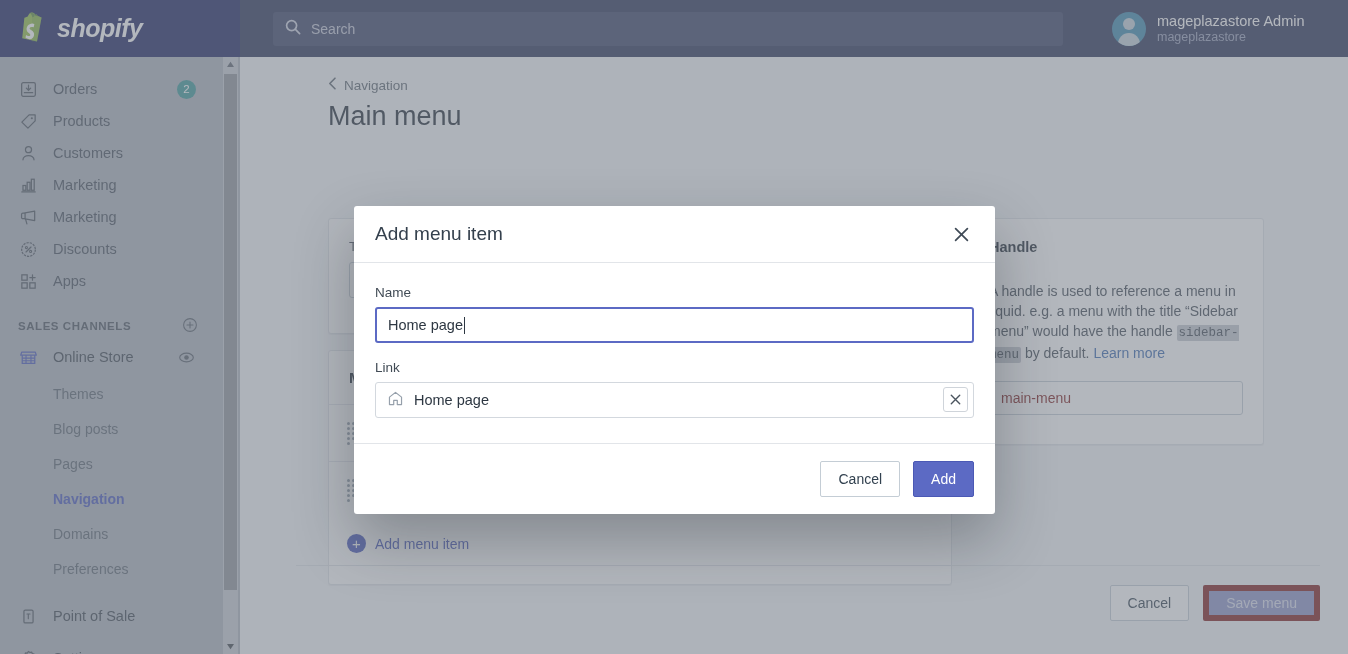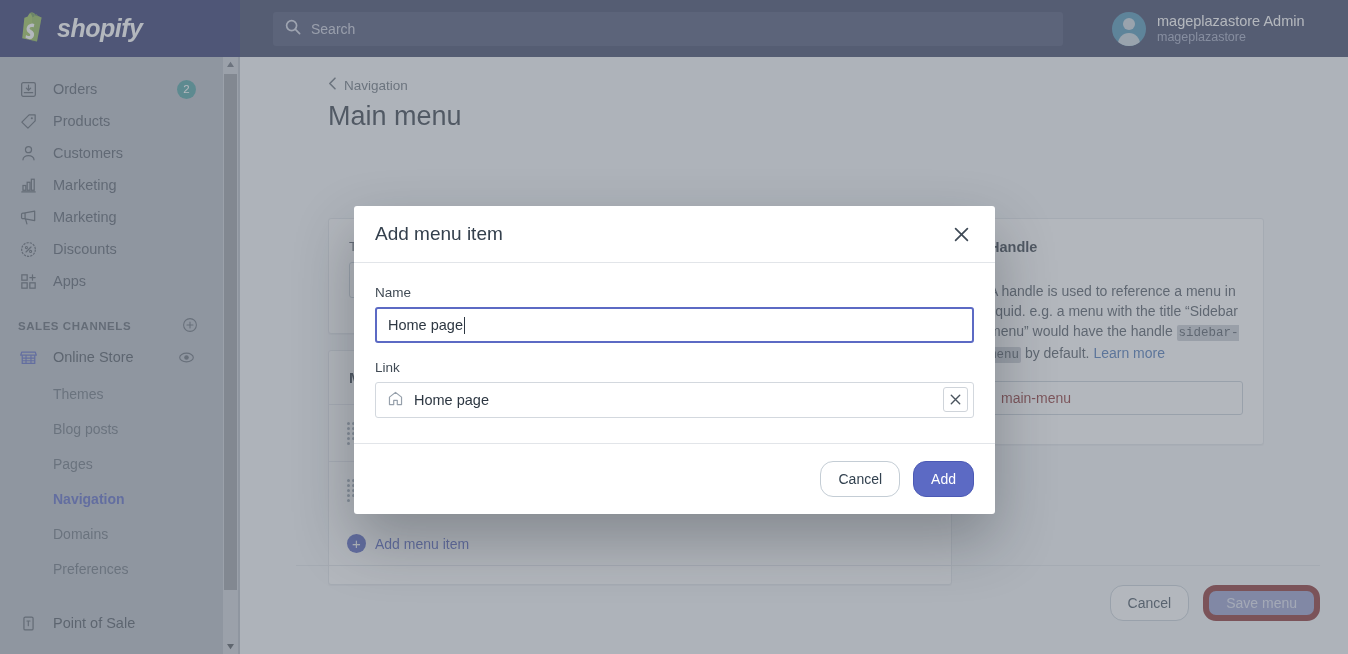--- a/index.html
+++ b/index.html
@@ -123,21 +123,21 @@
   .plus-circle {
     width: 19px; height: 19px; border-radius: 50%; background: #4959bd;
     color: #fff; font-size: 15px; display:flex; align-items:center; justify-content:center;
   }
 
   .footer-bar {
     position: absolute; left: 56px; top: 508px; width: 1024px; height: 1px; background: #dfe3e8;
   }
   .footer-actions { position: absolute; right: 28px; top: 528px; display: flex; gap: 14px; }
   .btn {
-    height: 36px; border-radius: 13px; display: flex; align-items: center; justify-content: center;
+    height: 36px; border-radius: 2px; display: flex; align-items: center; justify-content: center;
     font-size: 14px; padding: 0 17px;
   }
   .btn-default { background: #fff; border: 1px solid #c4cdd5; color: #32414f; }
   .btn-primary { background: #5c6ac4; border: 1px solid #4b59b5; color: #ffffff; }
   .btn-disabled { background: #8d95c9; border: 6px solid #7f1d1d; color: #dcdff0; }
 
   
   .overlay {
     position: absolute; top: 0; left: 0; width: 1348px; height: 654px;
     background: rgba(120,126,138,0.56); z-index: 20;
@@ -334,21 +334,21 @@
     <div class="sub-item active">
       <span>Navigation</span>
     </div>
     <div class="sub-item">
       <span>Domains</span>
     </div>
     <div class="sub-item">
       <span>Preferences</span>
     </div>
 
-    <div class="nav-item bold" style="margin-top:24px">
+    <div class="nav-item bold" style="margin-top:17px">
       <span class="ico">
         <svg width="19" height="19" viewBox="0 0 20 20">
             <rect x="5.2" y="3.2" width="9.6" height="13.6" rx="1.4" fill="none" stroke="#4b545e" stroke-width="1.3"></rect>
             <path d="M8.4 7.4h3.2M9.8 7.4v5" stroke="#4b545e" stroke-width="1.2" stroke-linecap="round"></path>
           </svg>
       </span>
       <span>Point of Sale</span>
     </div>
 
     <div class="nav-item bold" style="margin-top:10px">

